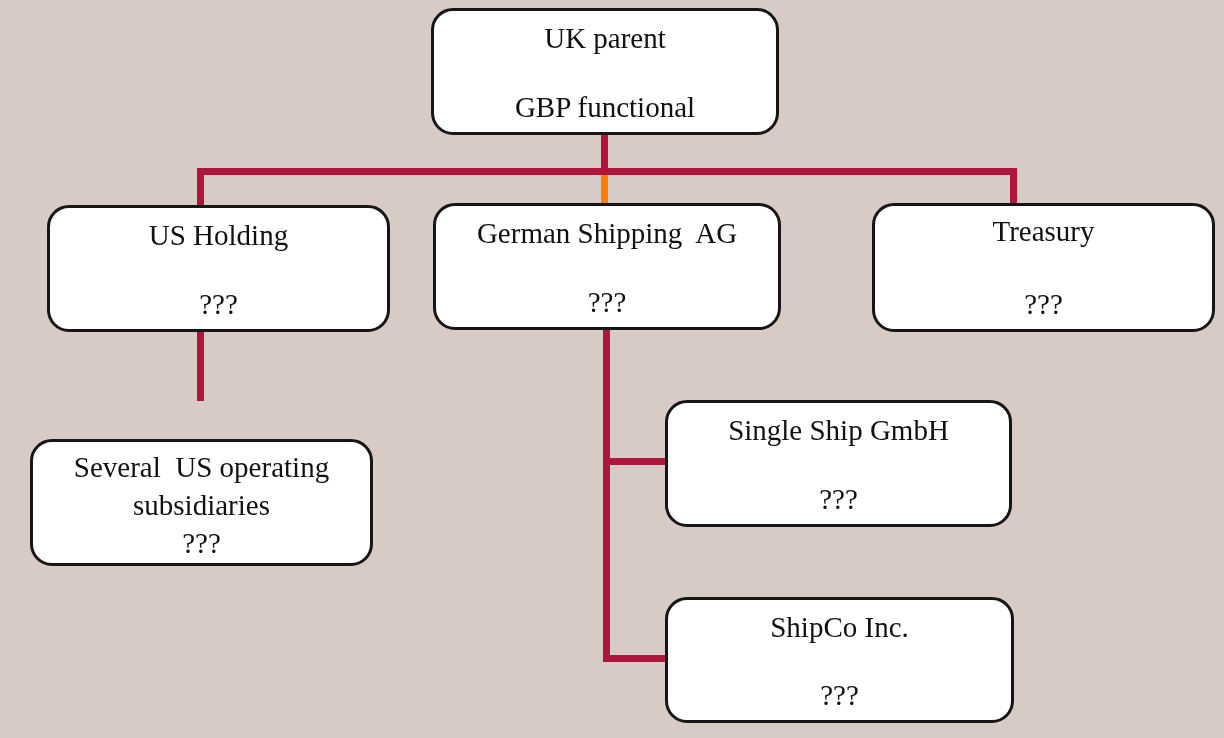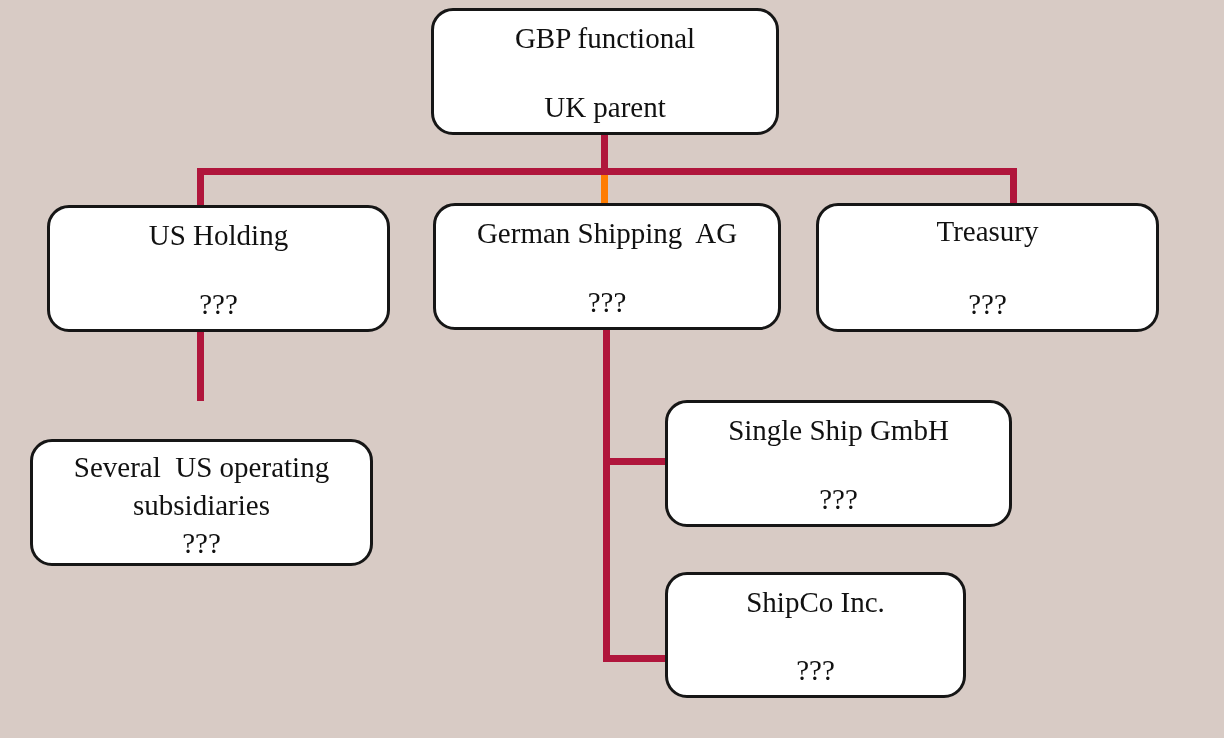--- a/index.html
+++ b/index.html
@@ -31,24 +31,24 @@
     padding: 8px 8px 6px 8px;
     z-index: 2;
   }
   .node .line {
     white-space: pre-wrap;
   }
   
   .uk-parent      { left: 431px; top: 8px;   width: 348px; height: 127px; }
   .us-holding     { left: 30px;  top: 205px; width: 343px; height: 127px; margin-left: 17px; }
   .german-shipping{ left: 433px; top: 203px; width: 348px; height: 127px; }
-  .treasury       { left: 816px; top: 203px; width: 343px; height: 129px; padding: 6px 8px; }
+  .treasury       { left: 872px; top: 203px; width: 343px; height: 129px; padding: 6px 8px; }
   .several-us     { left: 30px;  top: 400px; width: 343px; height: 127px; padding: 6px 8px; margin-top: 39px; }
   .single-ship    { left: 665px; top: 400px; width: 347px; height: 127px; align-items: center; }
-  .shipco         { left: 665px; top: 572px; width: 301px; height: 126px; }
+  .shipco         { left: 665px; top: 597px; width: 349px; height: 126px; }
 
   
   .conn {
     position: absolute;
     background: #b0163c;
     z-index: 1;
   }
   .conn.orange { background: #ff7c00; }
 
   .c-uk-stub        { left: 601px; top: 135px; width: 7px;   height: 36px; }
@@ -70,22 +70,22 @@
   <div class="conn c-horizontal"></div>
   <div class="conn c-left-drop"></div>
   <div class="conn c-right-drop"></div>
   <div class="conn orange c-german-orange"></div>
   <div class="conn c-us-vertical"></div>
   <div class="conn c-german-vertical"></div>
   <div class="conn c-elbow-single"></div>
   <div class="conn c-elbow-shipco"></div>
 
   <div class="node uk-parent">
+    <div class="line">UK parent</div>
     <div class="line">GBP functional</div>
-    <div class="line">UK parent</div>
   </div>
 
   <div class="node us-holding">
     <div class="line">US Holding</div>
     <div class="line">???</div>
   </div>
 
   <div class="node german-shipping">
     <div class="line">German Shipping  AG</div>
     <div class="line">???</div>

